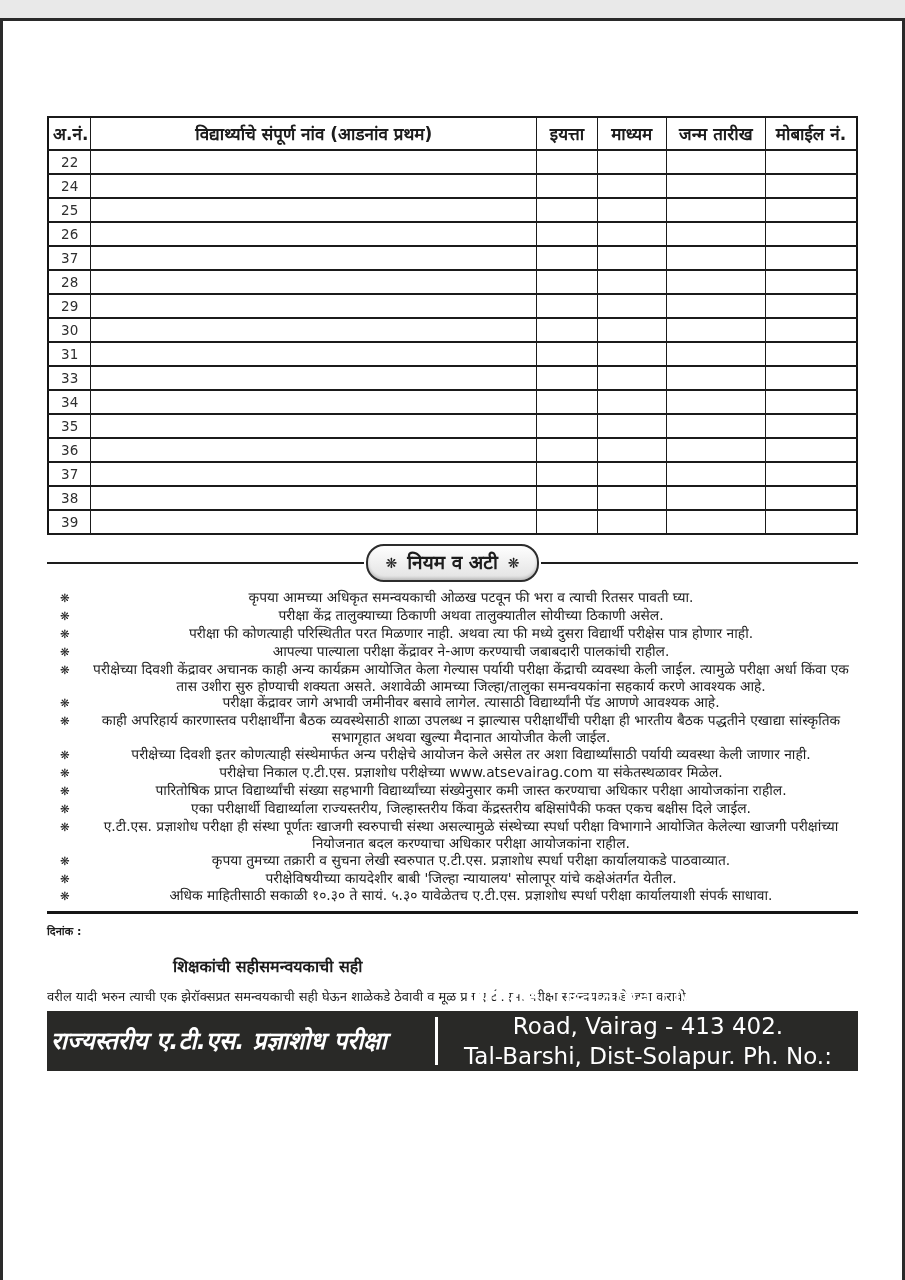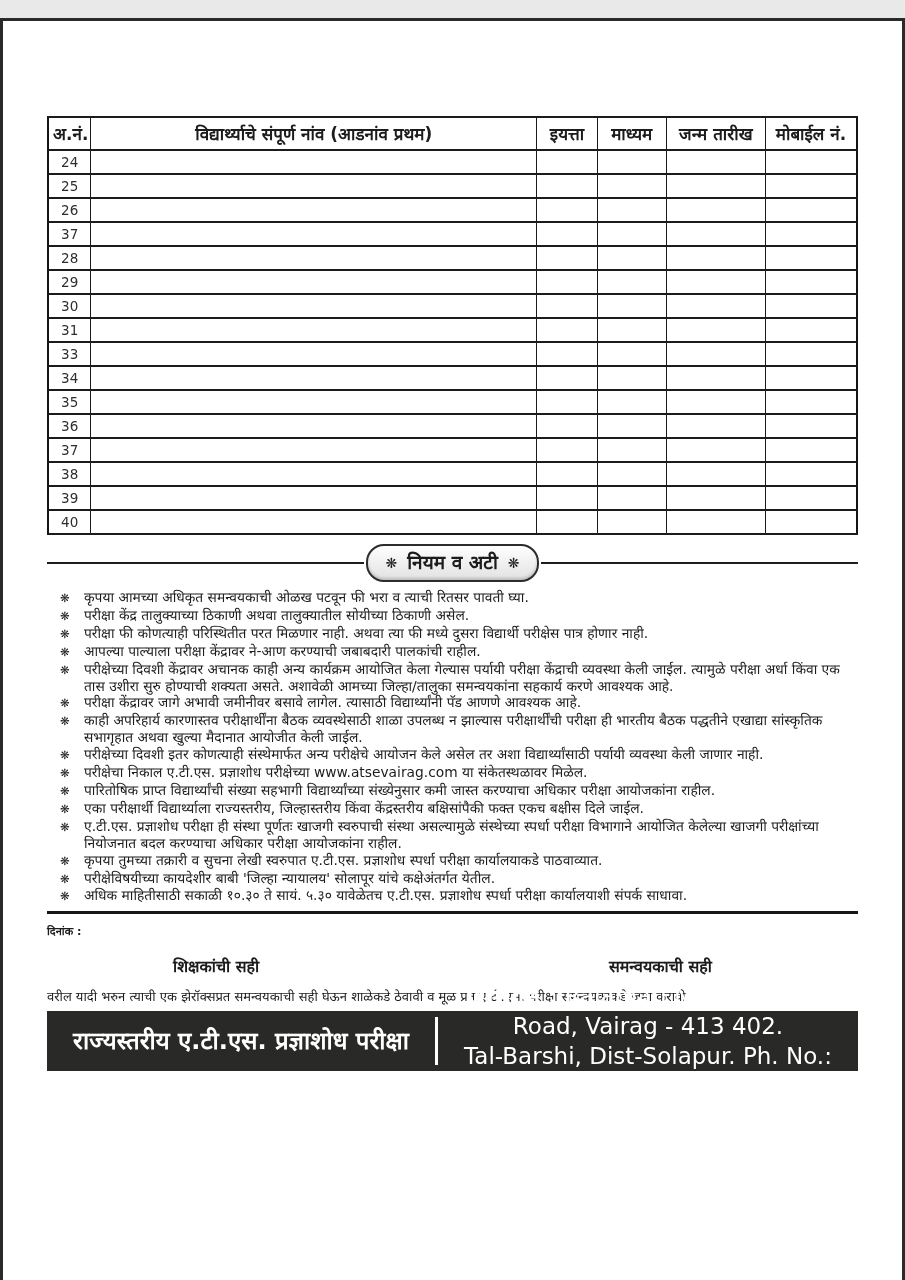--- a/index.html
+++ b/index.html
@@ -39,42 +39,42 @@
     box-shadow: inset 0 -2px 3px rgba(0,0,0,.18);
     font-size: 19px; font-weight: 700; white-space: nowrap;
     display: flex; align-items: center; gap: 10px;
   }
   .pill .star { font-size: 14px; transform: translateY(1px); }
 
   
   ul.rules { list-style: none; margin: 7px 0 0 0; padding: 0; }
   li.rule { display: flex; align-items: flex-start; font-size: 13.8px; line-height: 16.9px; font-weight: 500; }
   li.rule .b { flex: 0 0 24px; margin-left: 13px; font-size: 11.5px; padding-top: 1px; color: #222; }
-  li.rule .t { flex: 1; }
+  li.rule .t { flex: 1; text-align: center; }
 
   .sep { height: 3px; background: #161616; margin-top: 6px; }
 
   .date-row { margin-top: 9px; font-size: 11px; font-weight: 700; }
 
   .sig-row {
-    display: flex; justify-content: space-between;
+    display: flex; justify-content: flex-start;
     margin-top: 17px; padding: 0 146px 0 126px;
     font-size: 16px; font-weight: 600;
   }
 
   .note { margin-top: 10px; font-size: 13px; font-weight: 500; text-align: justify; }
 
   
   .footer {
     margin-top: 6px; height: 60px; background: #292927;
     display: flex; align-items: stretch; color: #ffffff;
   }
   .f-left {
     flex: 0 0 388px; display: flex; flex-direction: column;
-    justify-content: center; align-items: center; padding: 2px 4px;
+    justify-content: center; padding: 2px 4px; font-style: italic;
   }
   .f-title { font-size: 24px; font-weight: 700; line-height: 1.05; white-space: nowrap; }
   .f-web { font-size: 12.2px; font-weight: 600; margin-top: 3px; white-space: nowrap; }
   .f-div { width: 3px; background: #ffffff; margin: 6px 0; }
   .f-right {
     flex: 1; display: flex; flex-direction: column; justify-content: center;
     text-align: center; font-size: 23px; line-height: 1.32; font-weight: 500; border-radius: 30px;
   }
   .f-right .bold { font-weight: 700; }
 </style>
@@ -98,20 +98,28 @@
       <th>अ.नं.</th>
           <th>विद्यार्थ्याचे संपूर्ण नांव (आडनांव प्रथम)</th>
           <th>इयत्ता</th>
           <th>माध्यम</th>
           <th>जन्म तारीख</th>
           <th>मोबाईल नं.</th>
         </tr>
     </thead>
     <tbody>
 
+        <tr>
+          <td>22</td>
+          <td></td>
+          <td></td>
+          <td></td>
+          <td></td>
+          <td></td>
+        </tr>
 
 
         <tr>
           <td>24</td>
           <td></td>
           <td></td>
           <td></td>
           <td></td>
           <td></td>
         </tr>
@@ -236,28 +244,20 @@
 
         <tr>
           <td>39</td>
           <td></td>
           <td></td>
           <td></td>
           <td></td>
           <td></td>
         </tr>
 
-        <tr>
-          <td>40</td>
-          <td></td>
-          <td></td>
-          <td></td>
-          <td></td>
-          <td></td>
-        </tr>
       </tbody>
   </table>
 
   <div class="rules-head">
     <div class="head-line"></div>
     <div class="pill">
       <span class="star">❋</span>
       <span>नियम व अटी</span>
       <span class="star">❋</span>
     </div>

